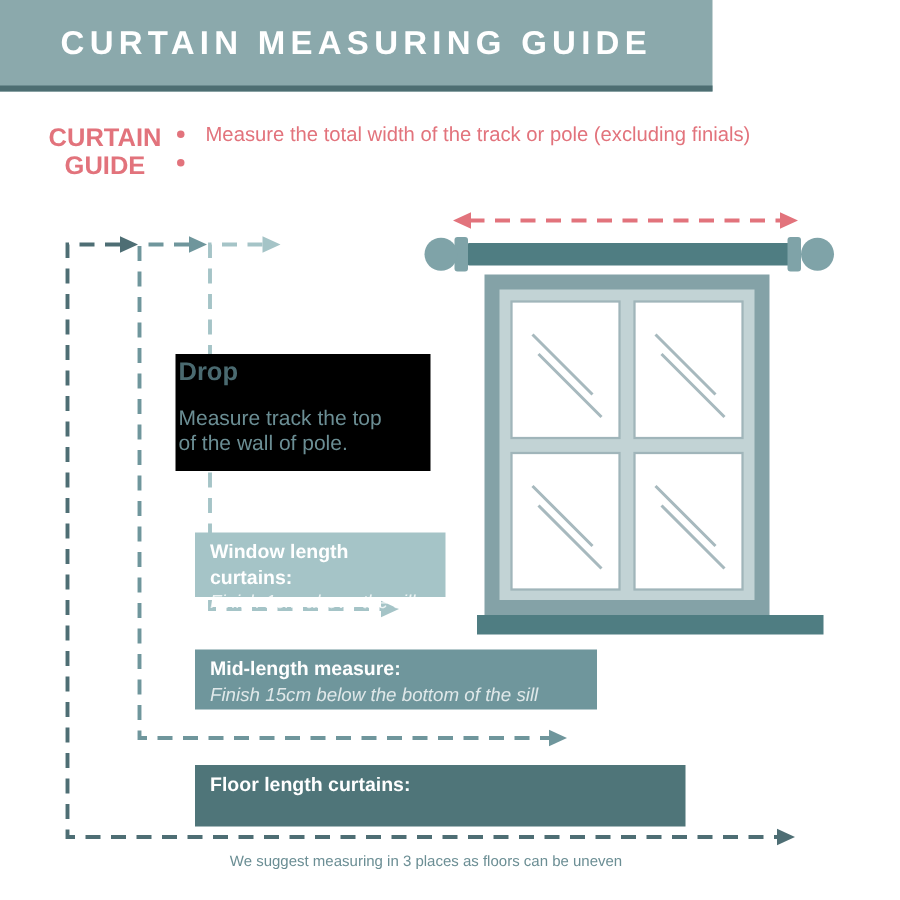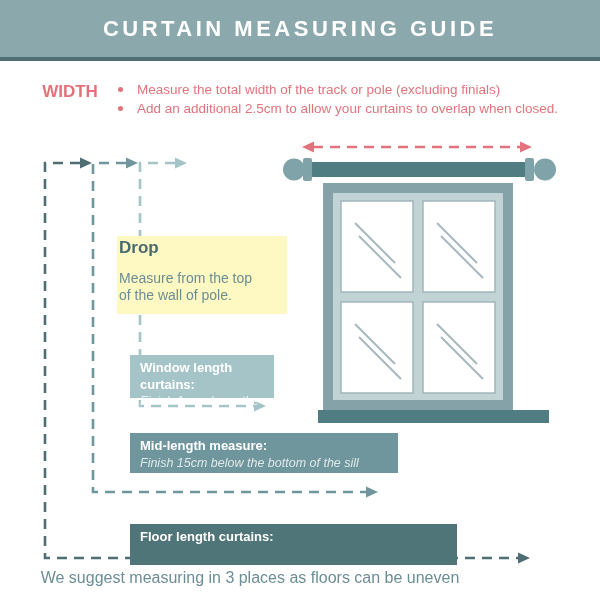--- a/index.html
+++ b/index.html
@@ -2,21 +2,21 @@
 <html style="--header-bg: #8BA9AC; --header-line: #4D6E72; --pink: #E2737C; --teal-dark: #4E6E74; --teal-mid: #6F969C; --teal-light: #A5C4C7; --box3-bg: #4F7579; --pole: #4F7D82; --finial: #7FA3A8; --frame-outer: #84A2A7; --frame-inner: #C2D3D5; --glass-stroke: #A0B5BA; --glass-line: #A7B9BE; --heading-text: #4A6A70; --body-text: #6B8E94;"><head>
 <meta charset="utf-8">
 <style>
   html,body{margin:0;padding:0;background:#fff;}
   .canvas{
     position:relative;width:600px;height:600px;background:#fff;overflow:hidden;
     font-family:"Liberation Sans", sans-serif;
   }
   
   .banner{
-    position:absolute;left:0;top:0;width:600px;height:57px;
+    position:absolute;left:0;top:0;width:475px;height:57px;
     background:var(--header-bg);border-bottom:4px solid var(--header-line);
     display:flex;align-items:center;justify-content:center;
   }
   .banner h1{
     margin:0;color:#fff;font-size:22px;font-weight:bold;letter-spacing:3.5px;
   }
   
   .cw-label{
     position:absolute;left:26px;top:83px;width:88px;text-align:center;
     color:var(--pink);font-weight:bold;font-size:17px;line-height:18.5px;
@@ -39,58 +39,58 @@
   .g-light .dash{stroke:var(--teal-light);} .g-light polygon{fill:var(--teal-light);}
   .f-outer{fill:var(--frame-outer);}
   .f-inner{fill:var(--frame-inner);}
   .pane{fill:#ffffff;stroke:var(--glass-stroke);stroke-width:1.5;}
   .glass-line{stroke:var(--glass-line);stroke-width:2;fill:none;}
   .pole-bar,.sill{fill:var(--pole);}
   .finial{fill:var(--finial);}
   
   .drop{
     position:absolute;left:117px;top:236px;width:170px;height:78px;
-    background:#fef9c3;
+    background:#000000;
   }
   .drop-title{color:var(--heading-text);font-size:17px;font-weight:bold;margin:2px 0 12px 2px;}
   .drop-desc{color:var(--body-text);font-size:14px;line-height:17px;margin-left:2px;}
   
   .label-box{position:absolute;left:130px;color:#fff;padding:5px 10px;box-sizing:border-box;}
-  .box1{top:355px;width:144px;height:43px;background:var(--teal-light);}
+  .box1{top:355px;width:167px;height:43px;background:var(--teal-light);}
   .box2{top:433px;width:268px;height:40px;background:var(--teal-mid);}
-  .box3{top:510px;width:327px;height:41px;background:var(--box3-bg);margin-top:14px;}
+  .box3{top:510px;width:327px;height:41px;background:var(--box3-bg);}
   .box-title{font-size:13px;font-weight:bold;line-height:16.5px;}
   .box-sub{font-size:12.5px;line-height:16px;color:rgba(255,255,255,0.78);font-style:italic;}
   
   .footer-note{
     position:absolute;left:0;top:569px;width:500px;text-align:center;
-    color:var(--body-text);font-size:16px;
+    color:var(--body-text);font-size:10px;padding-left:34px;
   }
 </style>
 </head>
 <body>
 
 <div class="canvas">
 
   <header class="banner">
     <h1>CURTAIN MEASURING GUIDE</h1>
   </header>
 
   <div class="cw-label">
-    <div>WIDTH</div>
+    <div>CURTAIN</div>
+    <div>GUIDE</div>
   </div>
 
   <ul class="bullets">
     <li>
       <span class="dot"></span>
       <span>Measure the total width of the track or pole (excluding finials)</span>
     </li>
     <li>
       <span class="dot"></span>
-      <span>Add an additional 2.5cm to allow your curtains to overlap when closed.</span>
     </li>
   </ul>
 
   <svg class="diagram" viewBox="0 0 600 600">
 
     <g class="pink-a">
       <path class="dash" d="M313,147 H521"></path>
       <polygon points="314,141.5 302,147 314,152.5"></polygon>
       <polygon points="520,141.5 532,147 520,152.5"></polygon>
     </g>
@@ -132,21 +132,21 @@
       <path class="glass-line" d="M437,223 L477,263 M441,236 L483,278"></path>
       <path class="glass-line" d="M355,324 L395,364 M359,337 L401,379"></path>
       <path class="glass-line" d="M437,324 L477,364 M441,337 L483,379"></path>
       <rect class="sill" x="318" y="410" width="231" height="13"></rect>
     </g>
   </svg>
 
   <div class="drop">
     <div class="drop-title">Drop</div>
     <div class="drop-desc">
-      <div>Measure from the top</div>
+      <div>Measure track the top</div>
       <div>of the wall of pole.</div>
     </div>
   </div>
 
   <div class="label-box box1">
     <div class="box-title">Window length curtains:</div>
     <div class="box-sub">Finish 1cm above the sill</div>
   </div>
   <div class="label-box box2">
     <div class="box-title">Mid-length measure:</div>

